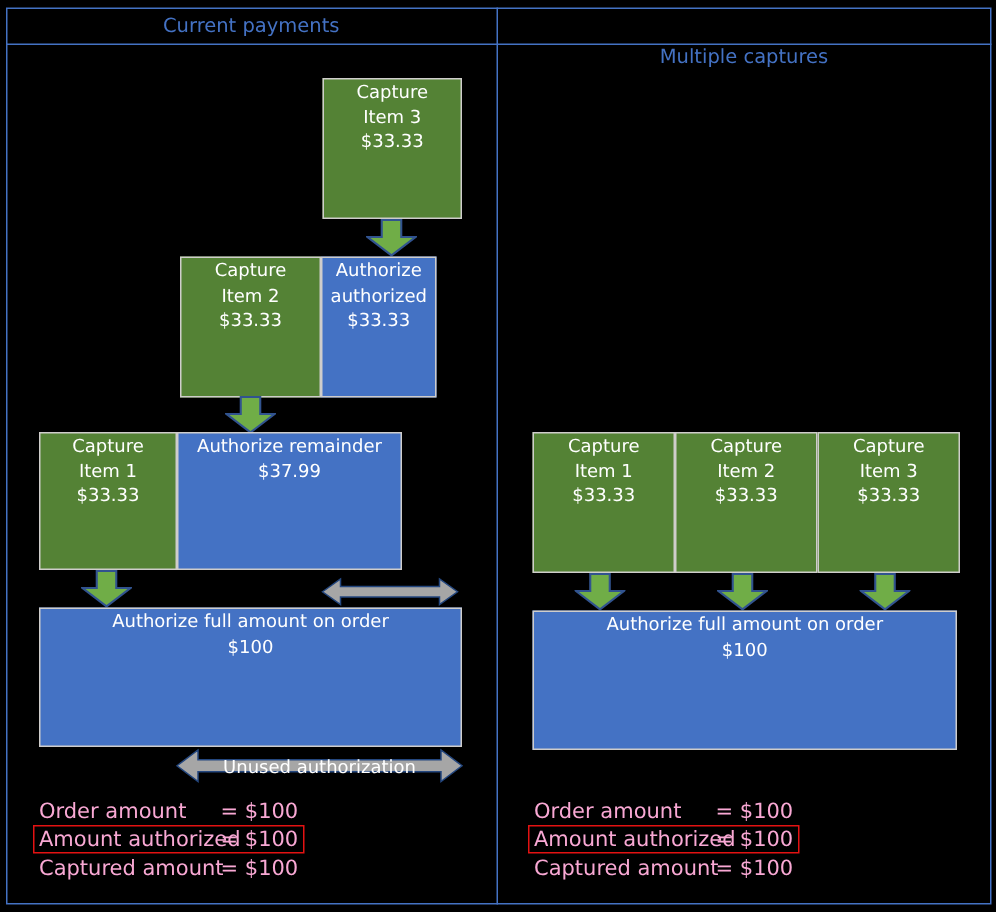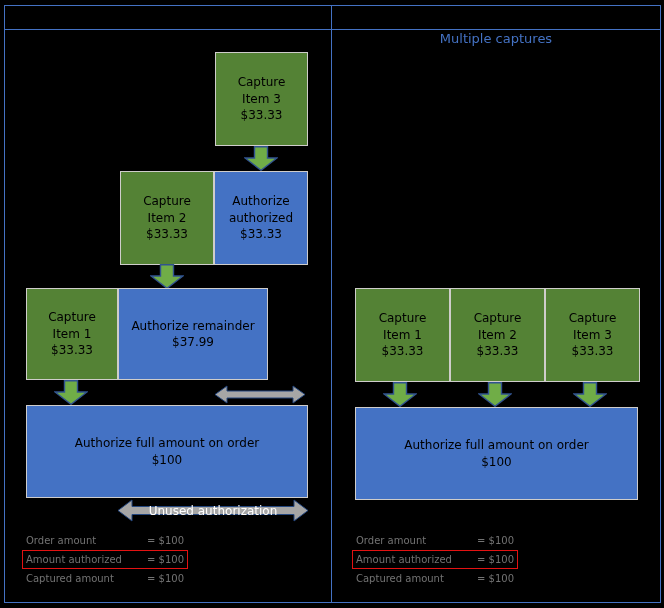--- a/index.html
+++ b/index.html
@@ -11,63 +11,64 @@
   .outer-border{position:absolute;left:4px;top:5px;width:657px;height:598px;
     border:1.5px solid #4472C4;box-sizing:border-box;}
   .header-sep{position:absolute;left:4px;top:29px;width:657px;height:0;
     border-top:1.5px solid #4472C4;}
   .col-divider{position:absolute;left:331px;top:5px;height:598px;width:0;
     border-left:1.5px solid #4472C4;}
   .hdr{position:absolute;top:5px;height:25px;display:flex;align-items:center;
     justify-content:center;color:#4472C4;font-size:13px;}
   .hdr.left{left:4px;width:327px;}
   .hdr.right{left:331px;width:330px;margin-top:21px;}
-  .box{position:absolute;display:flex;flex-direction:column;justify-content:center;
-    align-items:center;color:#000000;font-size:12px;line-height:16.5px;text-align:center;
+  .box{position:absolute;display:flex;flex-direction:column;justify-content:flex-start;
+    align-items:center;color:#ffffff;font-size:12px;line-height:16.5px;text-align:center;
     border:1px solid #CFCDCB;box-sizing:border-box;}
   .green{background:#548235;}
   .blue{background:#4472C4;}
   .arrow{position:absolute;}
-  .sum{position:absolute;font-size:10px;color:#737373;}
+  .sum{position:absolute;font-size:14px;color:#f9a8d4;}
   .sum-row{display:flex;align-items:center;height:19px;box-sizing:border-box;
     border:1.5px solid transparent;padding:0 3px;width:max-content;}
   .sum-row.hl{border-color:#E31212;}
   .sum-label{display:inline-block;width:121px;white-space:nowrap;}
   .sum-value{white-space:nowrap;}
   .gray-arrow-wrap{position:absolute;}
   .gray-arrow-label{position:absolute;left:0;top:0;width:100%;height:100%;
     display:flex;align-items:center;justify-content:center;color:#fff;font-size:12px;}
 </style>
 </head>
 <body>
 
 <div class="canvas">
 
   <div class="outer-border"></div>
   <div class="header-sep"></div>
   <div class="col-divider"></div>
 
+  <div class="hdr left">Current payments</div>
   <div class="hdr right">Multiple captures</div>
 
   <div class="box green" style="left:215px;top:52px;width:93px;height:94px;">
     <span>Capture</span>
     <span>Item 3</span>
     <span>$33.33</span>
   </div>
 
   <svg class="arrow" style="left:244px;top:146px;" width="34" height="25" viewBox="0 0 34 25">
     <path d="M10.5,0.7 L23.5,0.7 L23.5,12 L33,12 L17,24.3 L1,12 L10.5,12 Z" fill="#70AD47" stroke="#31538F" stroke-width="1.4"></path>
   </svg>
 
   <div class="box green" style="left:120px;top:171px;width:94px;height:94px;">
     <span>Capture</span>
     <span>Item 2</span>
     <span>$33.33</span>
   </div>
-  <div class="box blue" style="left:214px;top:171px;width:94px;height:94px;">
+  <div class="box blue" style="left:214px;top:171px;width:77px;height:94px;">
     <span>Authorize</span>
     <span>authorized</span>
     <span>$33.33</span>
   </div>
 
   <svg class="arrow" style="left:150px;top:264px;" width="34" height="25" viewBox="0 0 34 25">
     <path d="M10.5,0.7 L23.5,0.7 L23.5,12 L33,12 L17,24.3 L1,12 L10.5,12 Z" fill="#70AD47" stroke="#31538F" stroke-width="1.4"></path>
   </svg>
 
   <div class="box green" style="left:26px;top:288px;width:92px;height:92px;">

